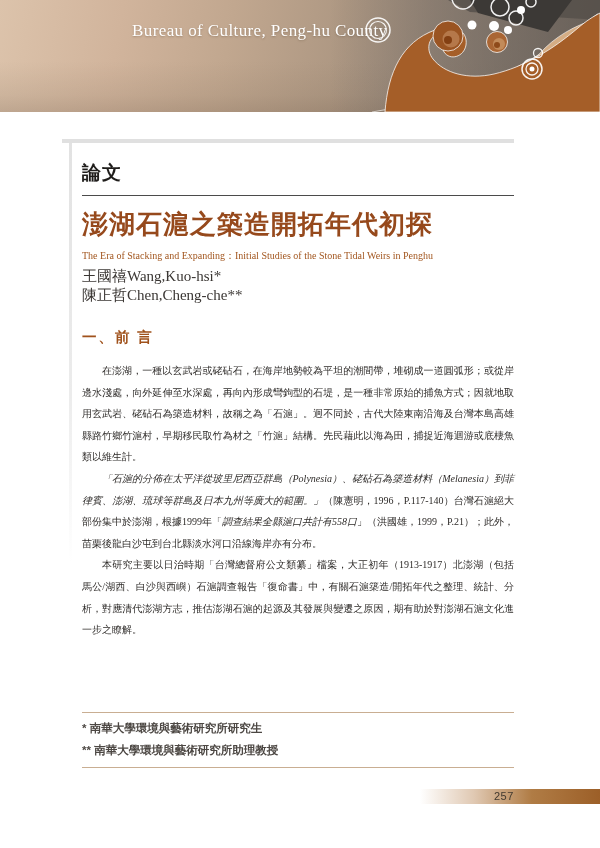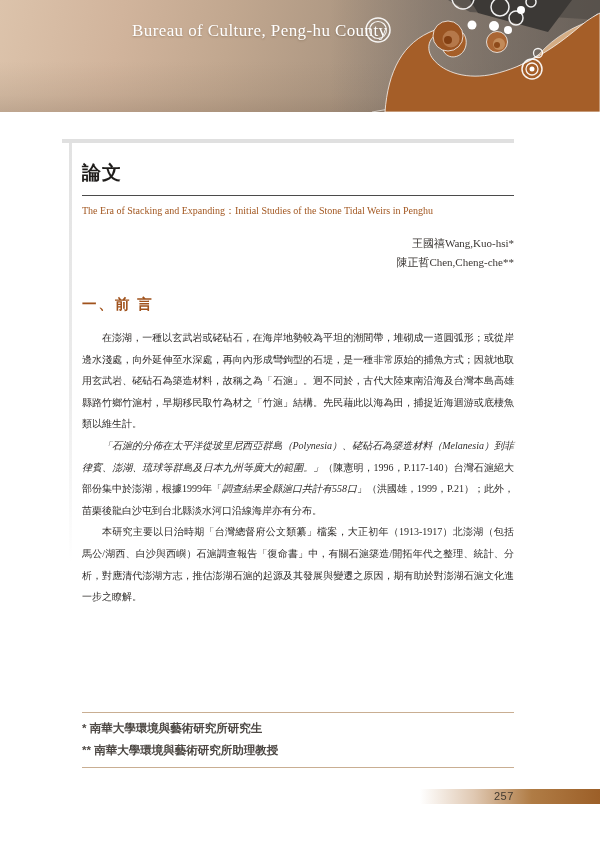--- a/index.html
+++ b/index.html
@@ -41,21 +41,21 @@
   .kicker{
     margin-top:10px;font-size:19px;font-weight:bold;color:#1f1d1b;
     font-family:"Liberation Sans","DejaVu Sans",sans-serif;letter-spacing:1px;
   }
   .kicker-rule{margin-top:9px;border:none;border-bottom:1.5px solid #4b4b4b;}
   .art-title{
     margin-top:13px;font-size:26px;line-height:32px;font-weight:bold;
     color:var(--accent);letter-spacing:1px;
   }
   .art-subtitle{margin-top:8px;font-size:10px;line-height:14px;color:var(--accent-light);}
-  .authors{margin-top:16px;text-align:right;font-size:11px;line-height:18.5px;color:#3a3633;}
+  .authors{margin-top:4px;font-size:15px;line-height:18.5px;color:#3a3633;}
   .sec-heading{
     margin-top:24px;font-size:14.5px;font-weight:bold;color:#a0521c;letter-spacing:2px;
   }
   .body-par{
     margin:0;font-size:10px;line-height:21.6px;text-align:justify;
     text-indent:2em;color:var(--ink);
   }
   .body-par.first{margin-top:13px;}
   .kai{font-style:italic;}
   
@@ -128,20 +128,21 @@
   </svg>
   <div class="banner-title">Bureau of Culture, Peng-hu County</div>
 </div>
 
 <div class="topline"></div>
 <div class="leftline"></div>
 
 <div class="content">
   <div class="kicker">論文</div>
   <hr class="kicker-rule">
+  <div class="art-title">澎湖石滬之築造開拓年代初探</div>
   <div class="art-subtitle">The Era of Stacking and Expanding：Initial Studies of the Stone Tidal Weirs in Penghu</div>
   <div class="authors">
     <div>王國禧Wang,Kuo-hsi*</div>
     <div>陳正哲Chen,Cheng-che**</div>
   </div>
   <div class="sec-heading">一、前 言</div>
 
   <p class="body-par first">在澎湖，一種以玄武岩或硓砧石，在海岸地勢較為平坦的潮間帶，堆砌成一道圓弧形；或從岸邊水淺處，向外延伸至水深處，再向內形成彎鉤型的石堤，是一種非常原始的捕魚方式；因就地取用玄武岩、硓砧石為築造材料，故稱之為「石滬」。迥不同於，古代大陸東南沿海及台灣本島高雄縣路竹鄉竹滬村，早期移民取竹為材之「竹滬」結構。先民藉此以海為田，捕捉近海迴游或底棲魚類以維生計。</p>
 
   <p class="body-par"><span class="kai">「石滬的分佈在太平洋從玻里尼西亞群島（Polynesia）、硓砧石為築造材料（Melanesia）到菲律賓、澎湖、琉球等群島及日本九州等廣大的範圍。」</span><span>（陳憲明，1996，P.117-140）台灣石滬絕大部份集中於澎湖，根據1999年「</span><span class="kai">調查結果全縣滬口共計有558口</span><span>」（洪國雄，1999，P.21）；此外，苗栗後龍白沙屯到台北縣淡水河口沿線海岸亦有分布。</span></p>

